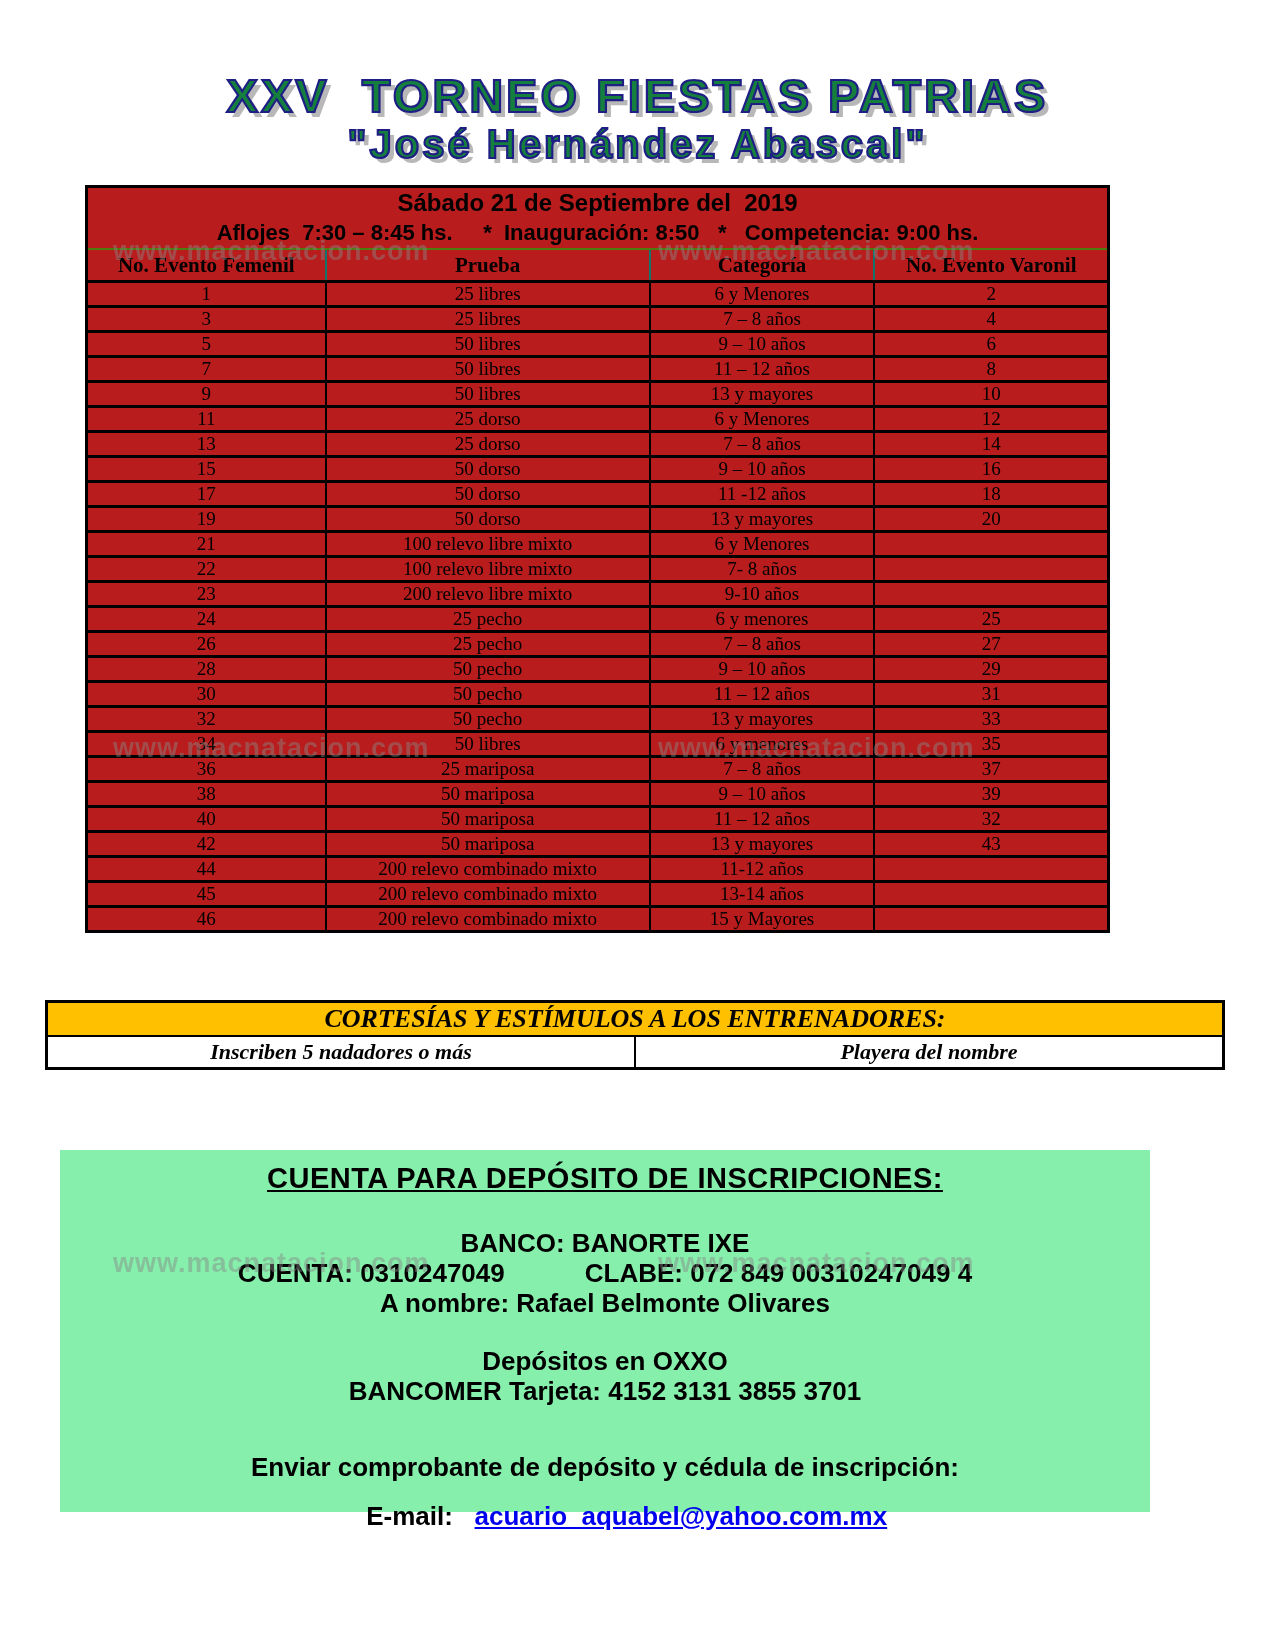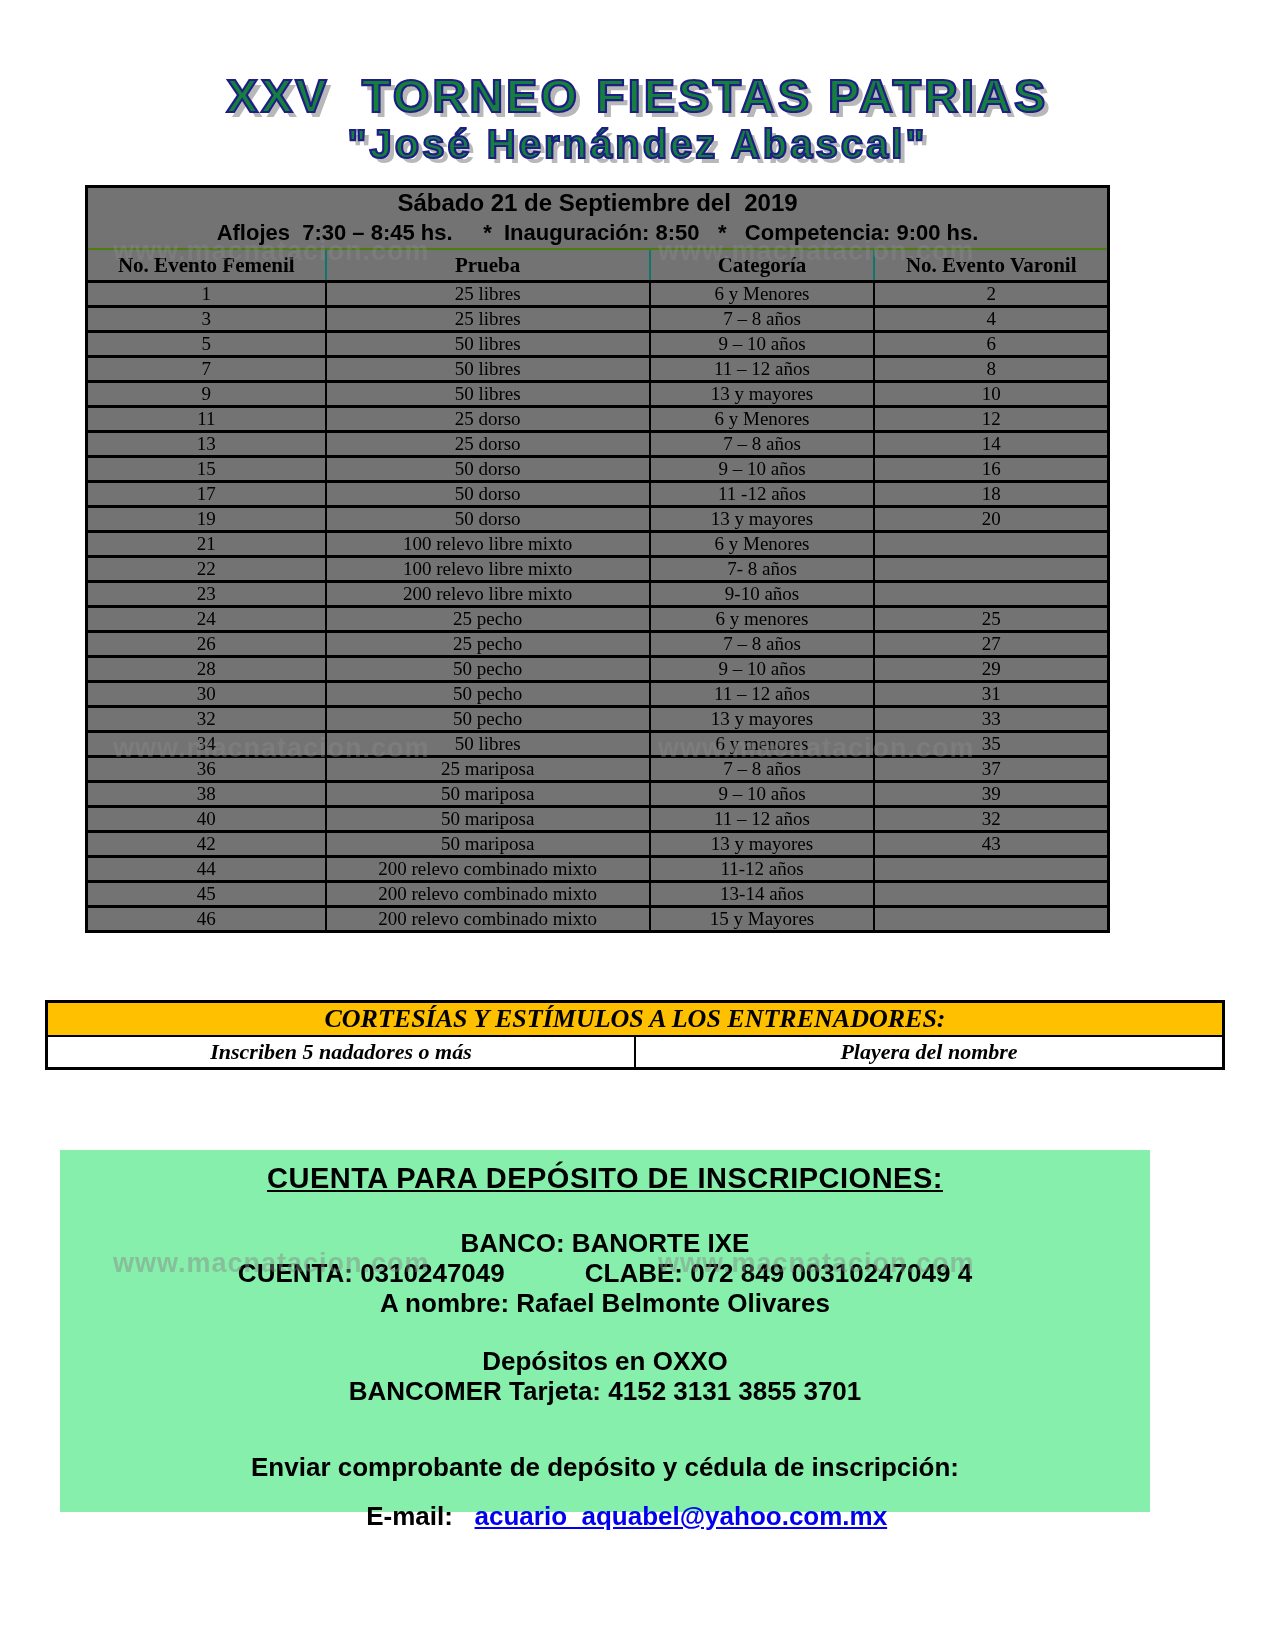--- a/index.html
+++ b/index.html
@@ -26,21 +26,21 @@
   }
   .title-line1 { font-size: 47px; }
   .title-line2 { font-size: 40px; }
 
   
   table.schedule {
     position: absolute;
     left: 85px; top: 185px;
     width: 1025px;
     border-collapse: collapse;
-    background: #737373;
+    background: #b91c1c;
     table-layout: fixed;
     border: 3px solid #000;
     z-index: 1;
   }
   .schedule .t-date {
     font-family: "Liberation Sans", sans-serif;
     font-weight: bold; font-size: 24px;
     text-align: center; height: 30px;
     white-space: pre; padding: 0;
   }

